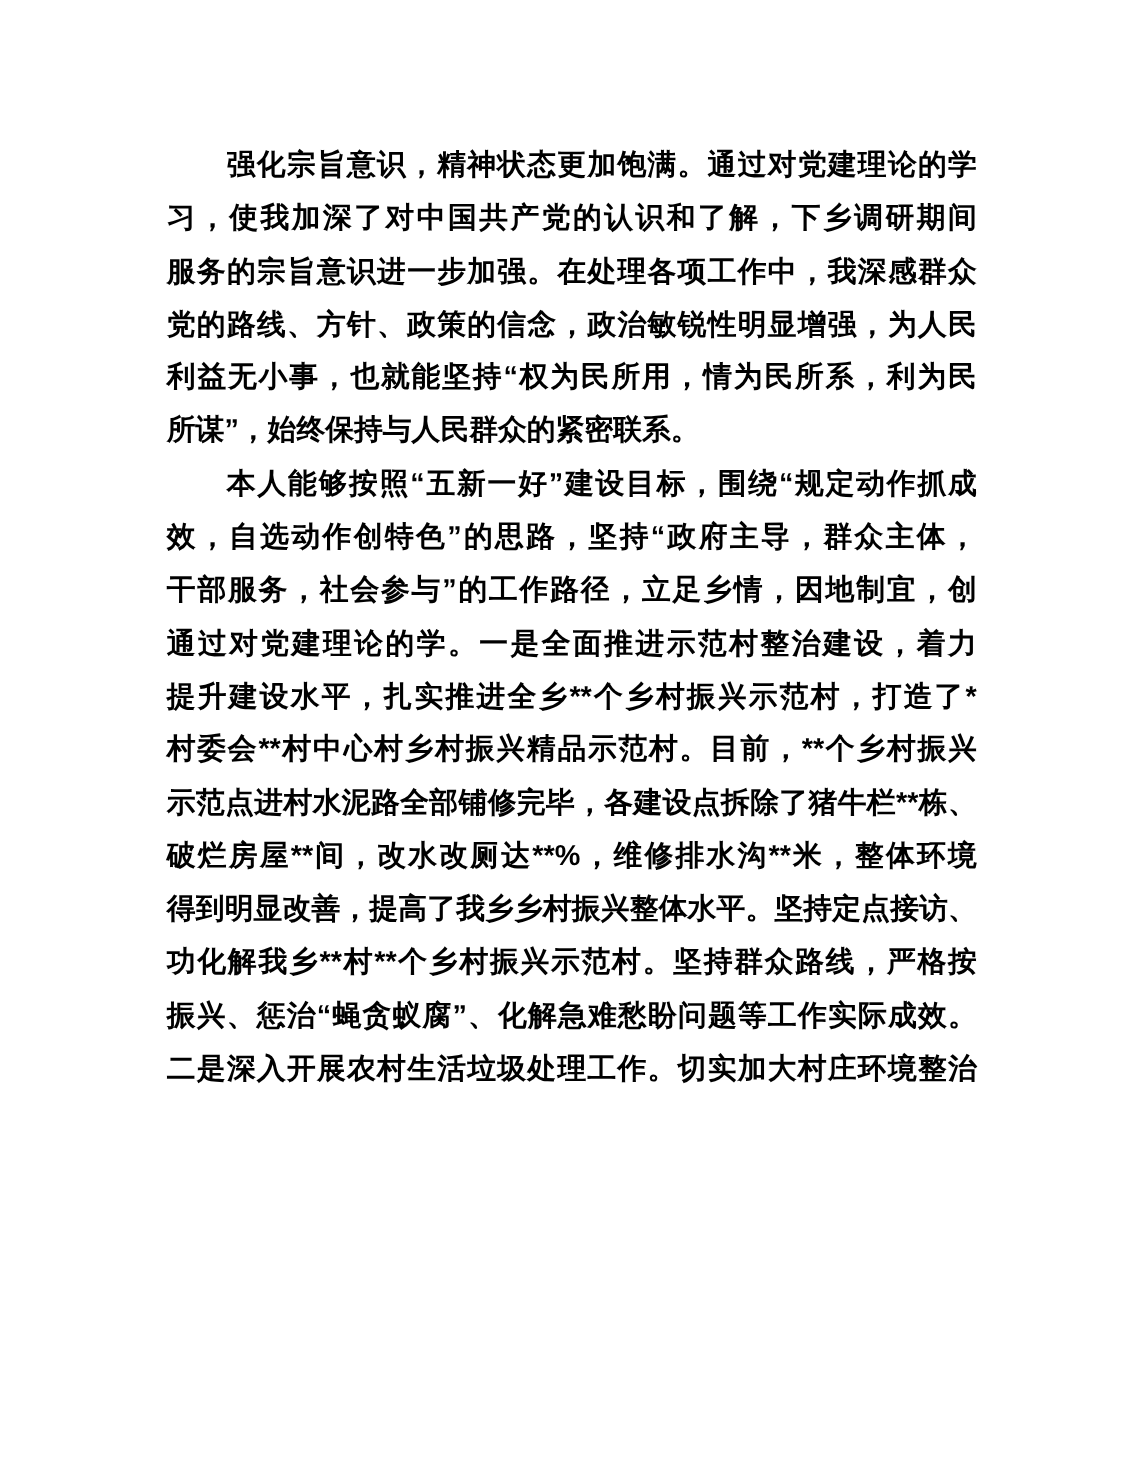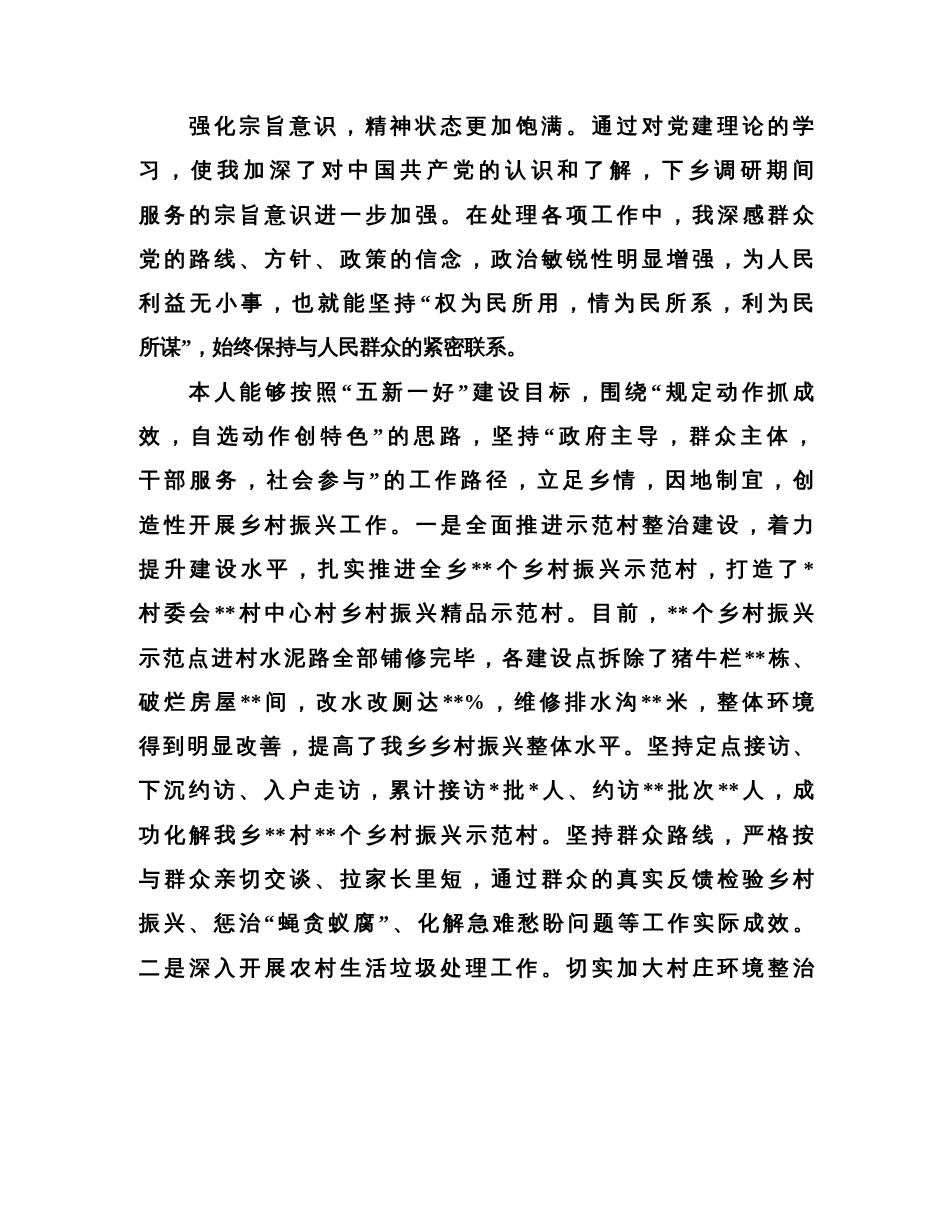--- a/index.html
+++ b/index.html
@@ -15,27 +15,26 @@
     font-family: "Liberation Sans", "DejaVu Sans", sans-serif;
   }
   .page {
     position: absolute;
     inset: 0;
     background: #ffffff;
   }
   .text-block {
     position: absolute;
     left: 139px;
-    top: 104px;
+    top: 116px;
     width: 675px;
     color: #000000;
-    font-size: 21px;
+    font-size: 24px;
     font-weight: 600;
     line-height: 44.3px;
-    font-family: Liberation Serif, serif;
   }
   .line {
     white-space: nowrap;
     text-align: justify;
     text-align-last: justify;
   }
   .line.short {
     text-align: right;
     text-align-last: left;
   }
@@ -50,25 +49,23 @@
   <div class="text-block">
     <div class="line indent">强化宗旨意识，精神状态更加饱满。通过对党建理论的学</div>
     <div class="line">习，使我加深了对中国共产党的认识和了解，下乡调研期间</div>
     <div class="line">服务的宗旨意识进一步加强。在处理各项工作中，我深感群众</div>
     <div class="line">党的路线、方针、政策的信念，政治敏锐性明显增强，为人民</div>
     <div class="line">利益无小事，也就能坚持“权为民所用，情为民所系，利为民</div>
     <div class="line short">所谋”，始终保持与人民群众的紧密联系。</div>
     <div class="line indent">本人能够按照“五新一好”建设目标，围绕“规定动作抓成</div>
     <div class="line">效，自选动作创特色”的思路，坚持“政府主导，群众主体，</div>
     <div class="line">干部服务，社会参与”的工作路径，立足乡情，因地制宜，创</div>
-    <div class="line">造性开展乡村振兴工作。一是全面推进示范村整治建设，着力</div>
+    <div class="line">通过对党建理论的学。一是全面推进示范村整治建设，着力</div>
     <div class="line">提升建设水平，扎实推进全乡**个乡村振兴示范村，打造了*</div>
     <div class="line">村委会**村中心村乡村振兴精品示范村。目前，**个乡村振兴</div>
     <div class="line">示范点进村水泥路全部铺修完毕，各建设点拆除了猪牛栏**栋、</div>
     <div class="line">破烂房屋**间，改水改厕达**%，维修排水沟**米，整体环境</div>
     <div class="line">得到明显改善，提高了我乡乡村振兴整体水平。坚持定点接访、</div>
-    <div class="line">下沉约访、入户走访，累计接访*批*人、约访**批次**人，成</div>
     <div class="line">功化解我乡**村**个乡村振兴示范村。坚持群众路线，严格按</div>
-    <div class="line">与群众亲切交谈、拉家长里短，通过群众的真实反馈检验乡村</div>
     <div class="line">振兴、惩治“蝇贪蚁腐”、化解急难愁盼问题等工作实际成效。</div>
     <div class="line">二是深入开展农村生活垃圾处理工作。切实加大村庄环境整治</div>
   </div>
 </div>
 
 </body></html>

